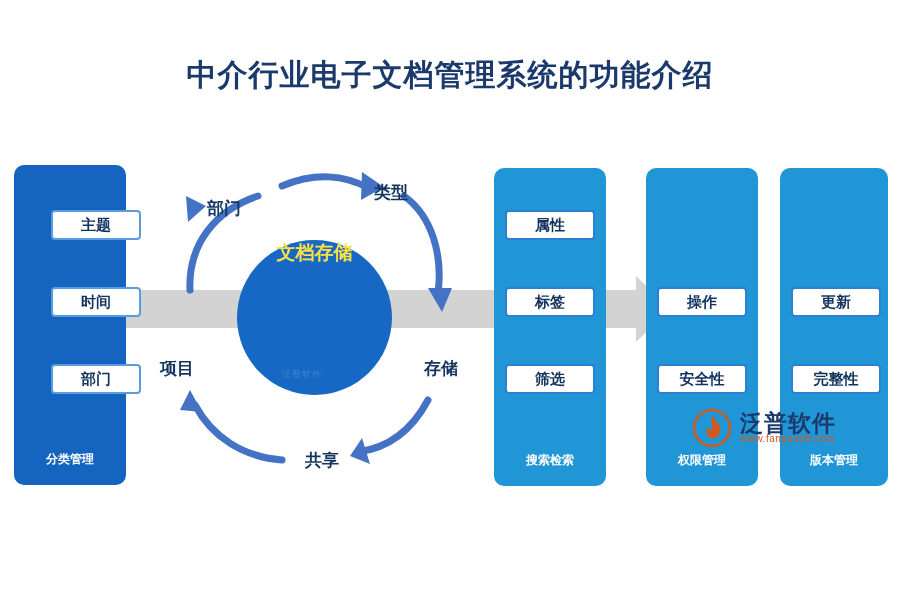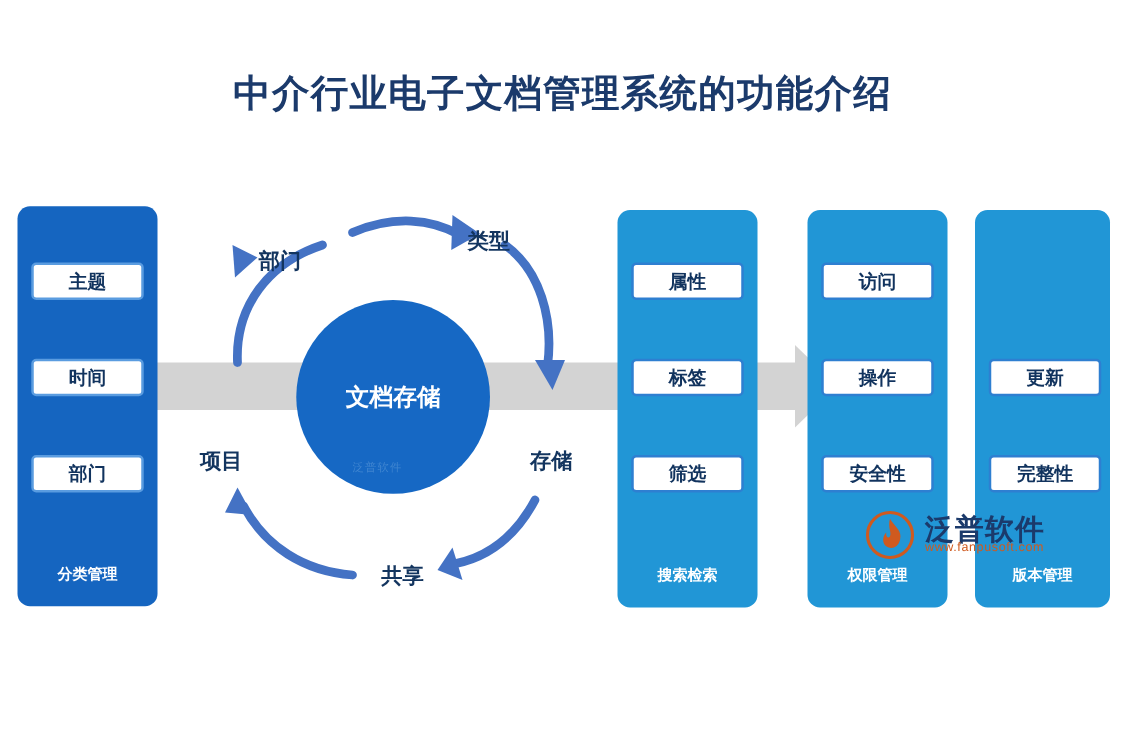--- a/index.html
+++ b/index.html
@@ -81,36 +81,36 @@
     display: flex;
     align-items: center;
     justify-content: center;
     box-sizing: border-box;
   }
   .p1 { left: 14px;  top: 165px; width: 112px; height: 320px; background: #1565c0; }
   .p2 { left: 494px; top: 168px; width: 112px; height: 318px; background: #2196d6; }
   .p3 { left: 646px; top: 168px; width: 112px; height: 318px; background: #2196d6; }
   .p4 { left: 780px; top: 168px; width: 108px; height: 318px; background: #2196d6; }
 
-  .p1 .chip { border-color: #5a9ce0; }
+  .p1 .chip { border-color: #5a9ce0; margin-left: 26px; }
 
   
   .circle {
     position: absolute;
     left: 237px;
     top: 240px;
     width: 155px;
     height: 155px;
     border-radius: 50%;
     background: #1668c4;
-    color: #ffffff;
+    color: #fde047;
     font-size: 19px;
     font-weight: bold;
     display: flex;
-    align-items: center;
+    align-items: flex-start;
     justify-content: center;
   }
   .circle-wm {
     position: absolute;
     left: 282px;
     top: 368px;
     font-size: 9px;
     color: #3f85d0;
     letter-spacing: 1px;
   }
@@ -218,21 +218,20 @@
   </div>
 
   <div class="panel p2">
     <div class="chip" style="top:119px">标签</div>
     <div class="chip" style="top:42px">属性</div>
     <div class="chip" style="top:196px">筛选</div>
     <div class="panel-title">搜索检索</div>
   </div>
 
   <div class="panel p3">
-    <div class="chip" style="top:42px">访问</div>
     <div class="chip" style="top:119px">操作</div>
     <div class="chip" style="top:196px">安全性</div>
     <div class="panel-title">权限管理</div>
   </div>
 
   <div class="panel p4">
     <div class="chip" style="top:119px">更新</div>
     <div class="chip" style="top:196px">完整性</div>
     <div class="panel-title">版本管理</div>
   </div>

